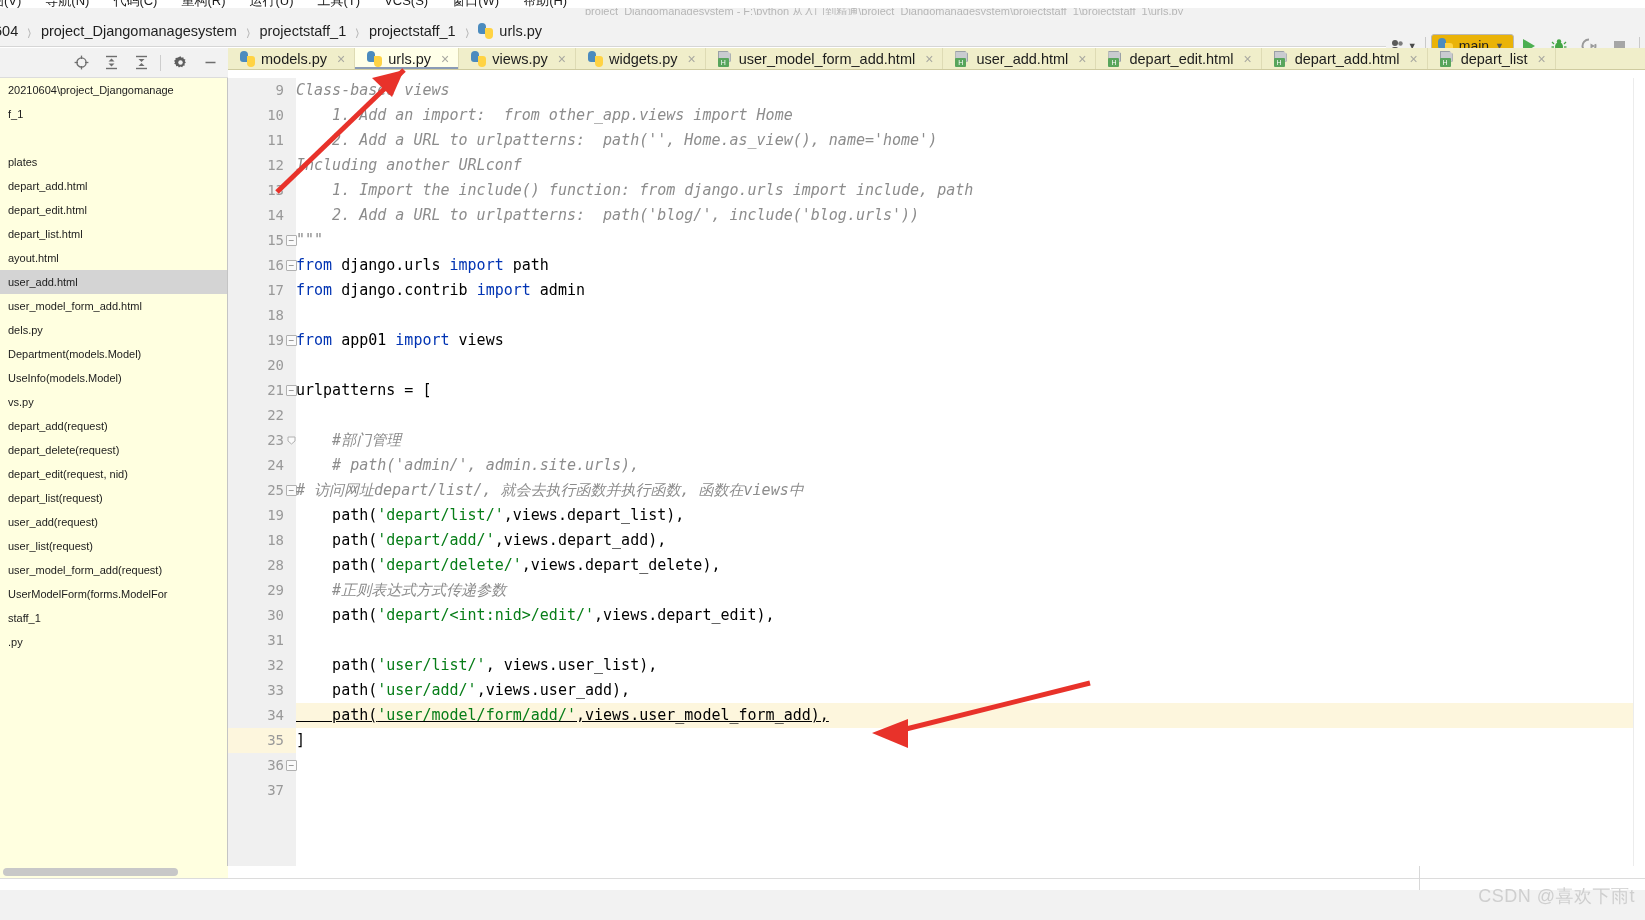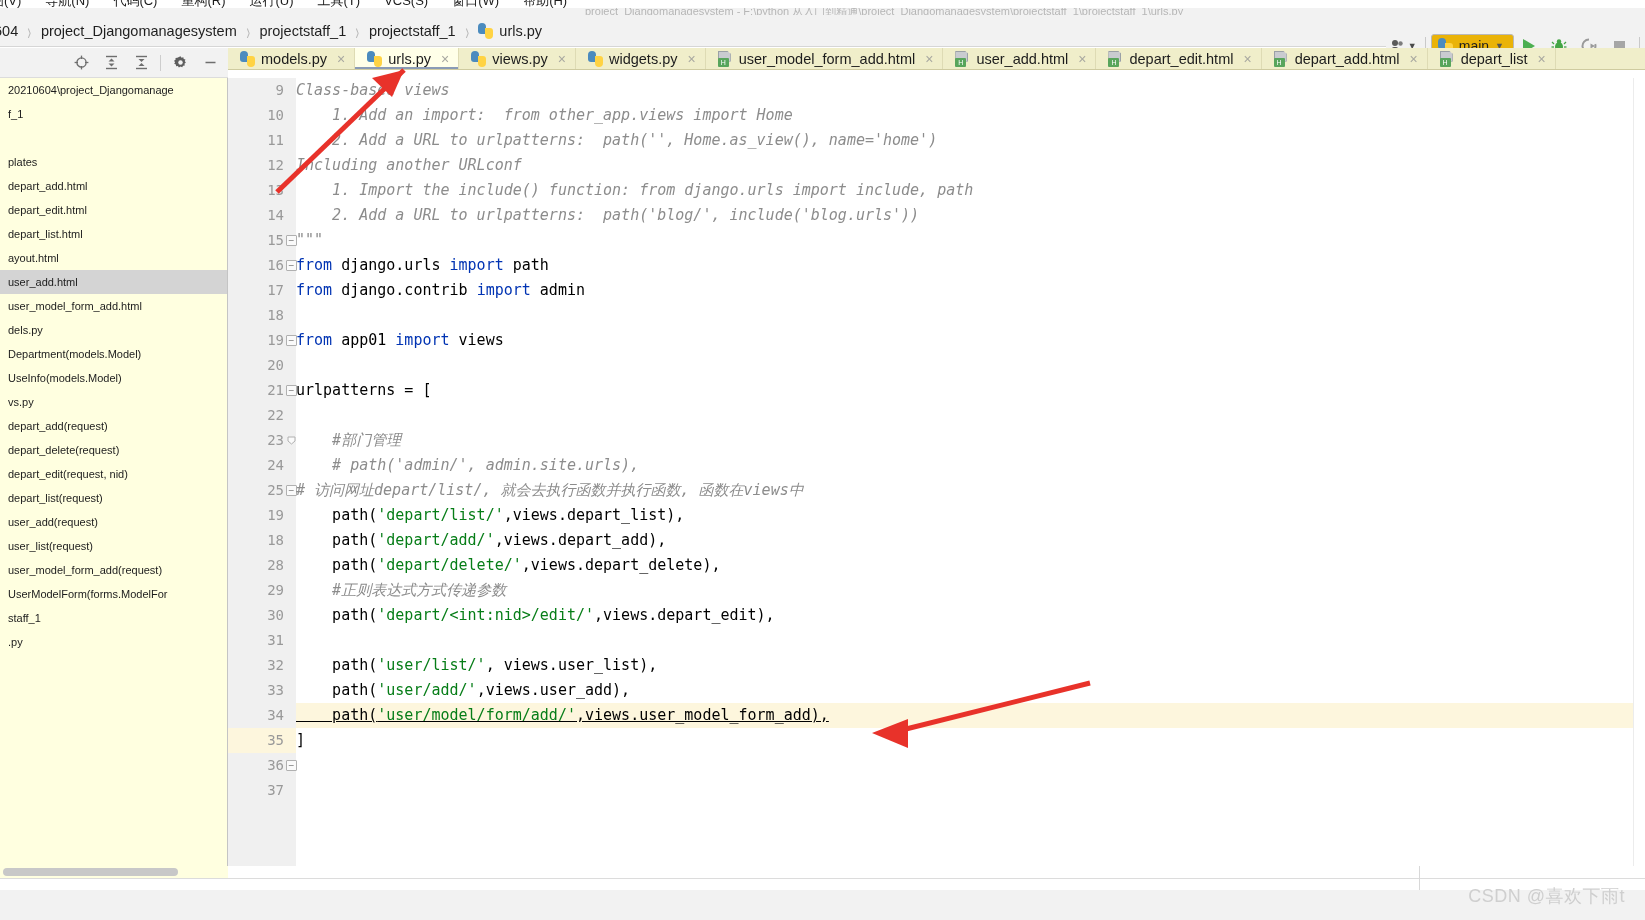--- a/index.html
+++ b/index.html
@@ -215,21 +215,21 @@
   }
   .statusline {
     position: absolute; left: 0; top: 12px; width: 1645px; height: 1px;
     background: #dcdcdc;
   }
   .vdiv {
     position: absolute; left: 1419px; top: 866px; width: 1px; height: 24px;
     background: #d8d8d8;
   }
   .watermark {
-    position: absolute; right: 20px; bottom: 12px;
+    position: absolute; right: 10px; bottom: 12px;
     font-size: 18px; color: #cfcfcf; letter-spacing: 0.5px;
     white-space: nowrap;
   }
   .statusbar-bg {
     position: absolute; left: 0; top: 890px; width: 1645px; height: 30px;
     background: #f2f2f2;
   }
 
   
   .arrow-svg { position: absolute; left: 0; top: 0; pointer-events: none; }

